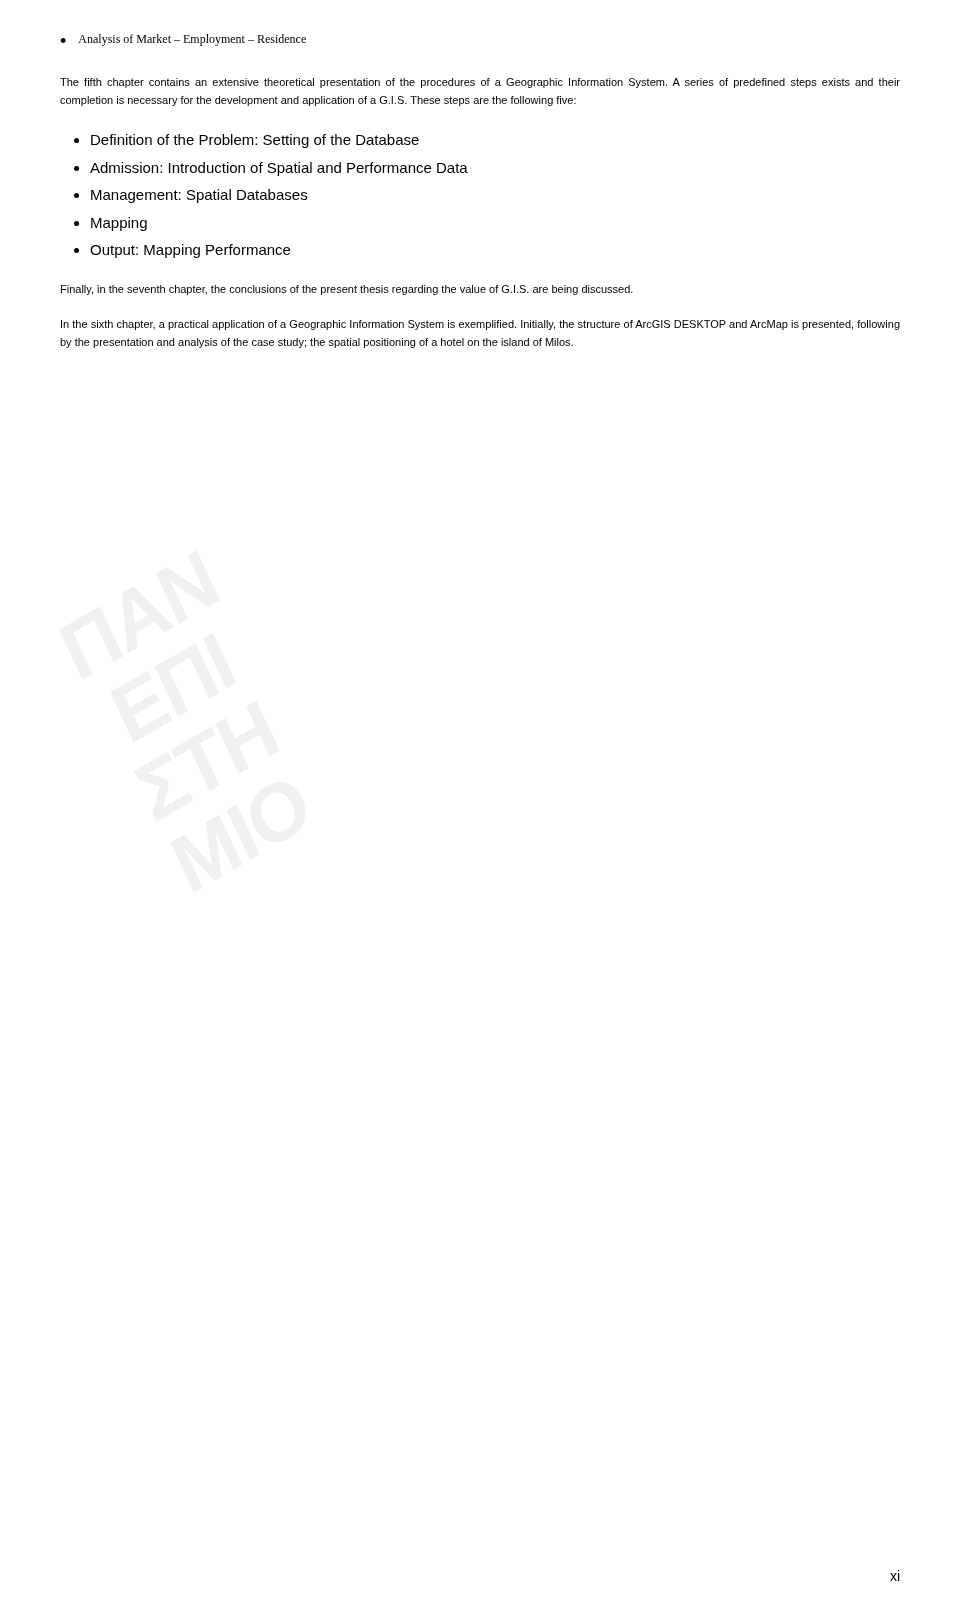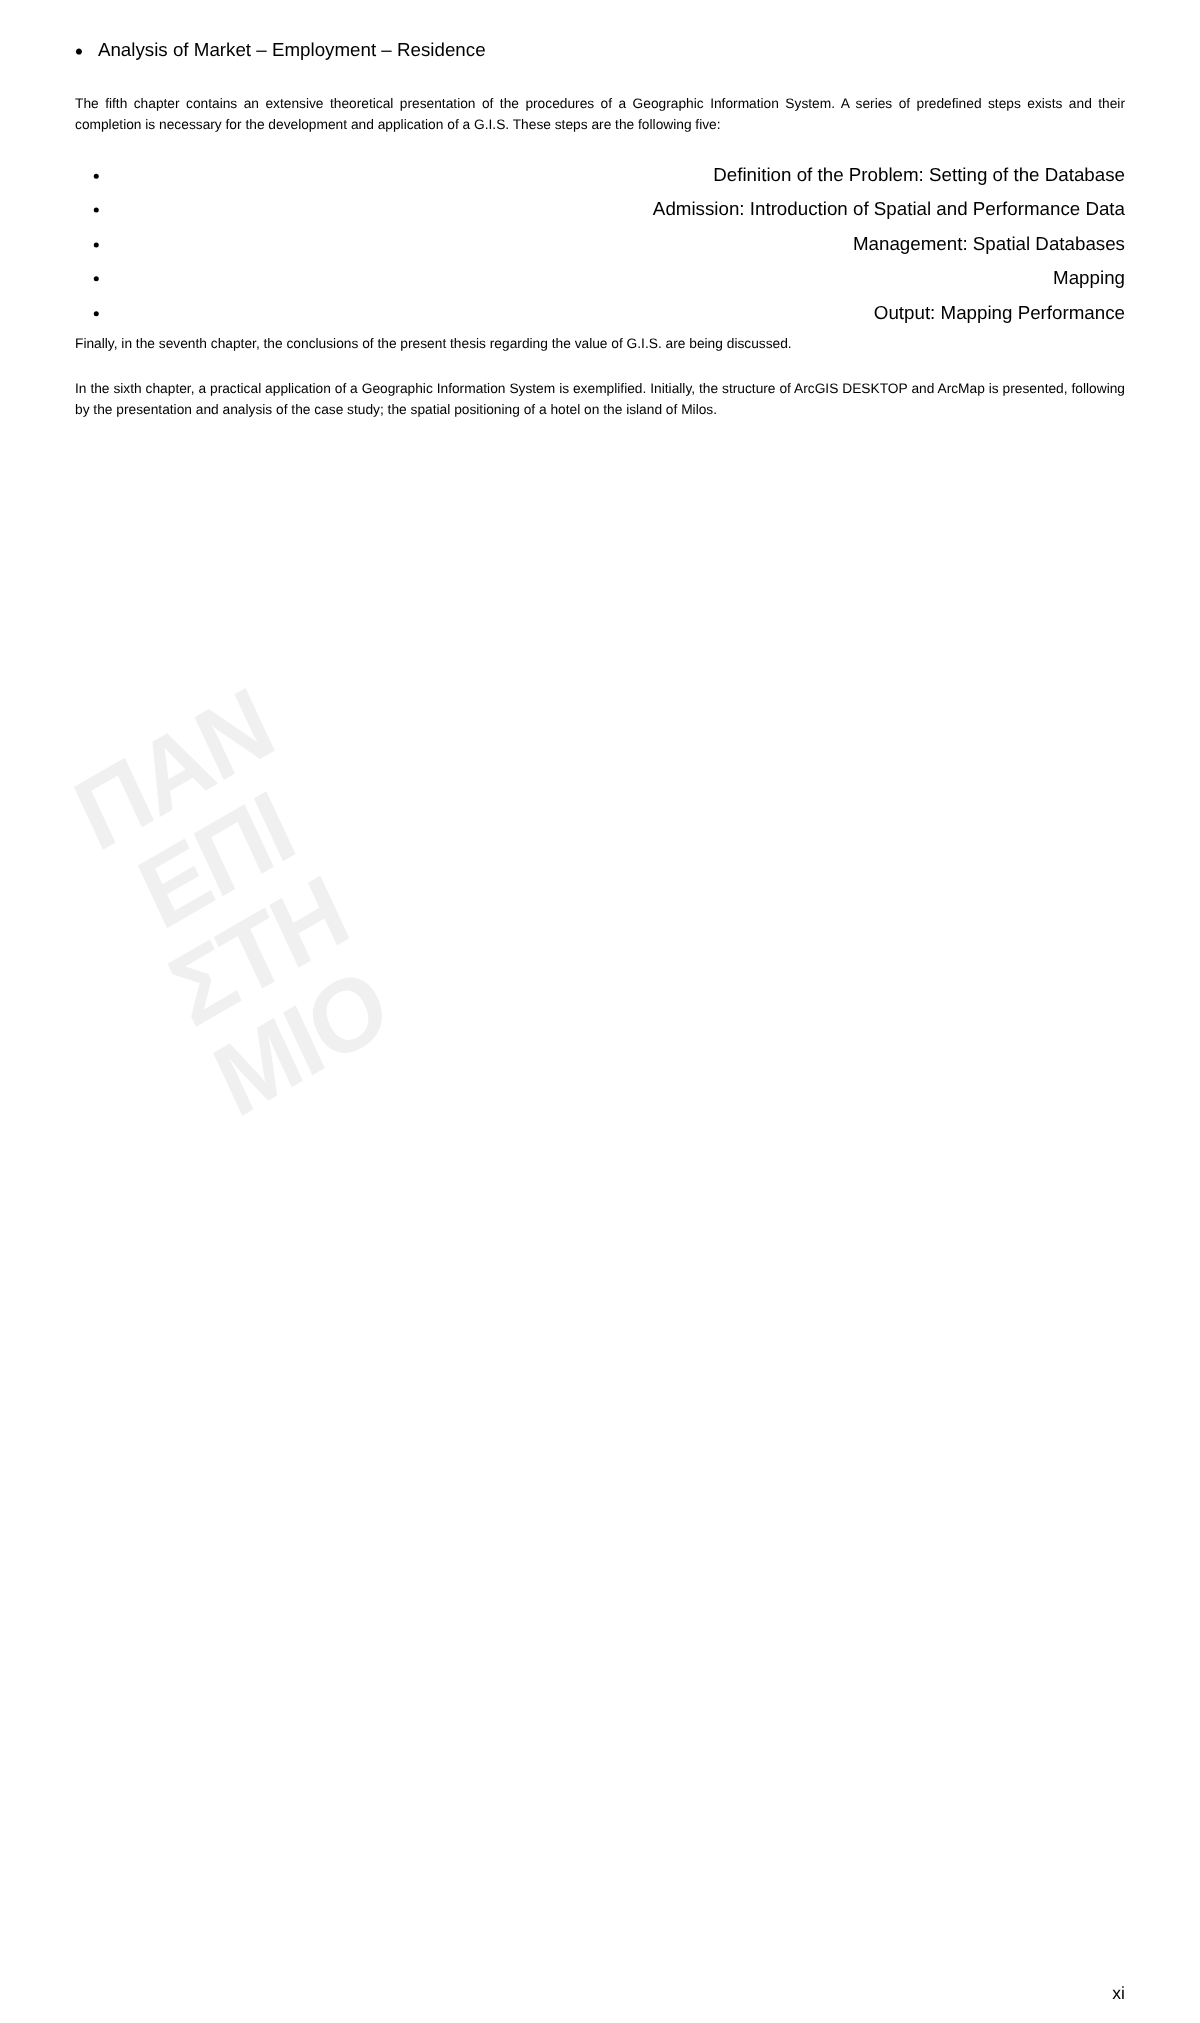--- a/index.html
+++ b/index.html
@@ -34,35 +34,35 @@
     }
 
     .bullet-heading .bullet {
       font-size: 18px;
       margin-right: 12px;
       margin-top: 1px;
       flex-shrink: 0;
     }
 
     .bullet-heading .heading-text {
-      font-size: 15px;
+      font-size: 12px;
       line-height: 1.5;
+      font-family: Liberation Serif, serif;
     }
 
     .paragraph {
       font-size: 11px;
       line-height: 1.6;
       text-align: justify;
       margin-bottom: 18px;
     }
 
     .bullet-list {
       margin-left: 30px;
-      margin-bottom: 4px;
-      text-align: right;
+      margin-bottom: 18px;
     }
 
     .bullet-list li {
       font-size: 15px;
       line-height: 1.7;
       list-style-type: disc;
       margin-bottom: 2px;
     }
 
     .section-gap {
@@ -91,21 +91,21 @@
       color: #888888;
       font-family: Arial Black, Arial, sans-serif;
       letter-spacing: -2px;
       line-height: 1;
       text-align: center;
       transform: skewX(-5deg);
     }
 
     .page-number {
       position: absolute;
-      bottom: 16px;
+      bottom: 34px;
       right: 60px;
       font-size: 14px;
       color: #000;
     }
 
     .content {
       position: relative;
       z-index: 2;
     }
   </style>

